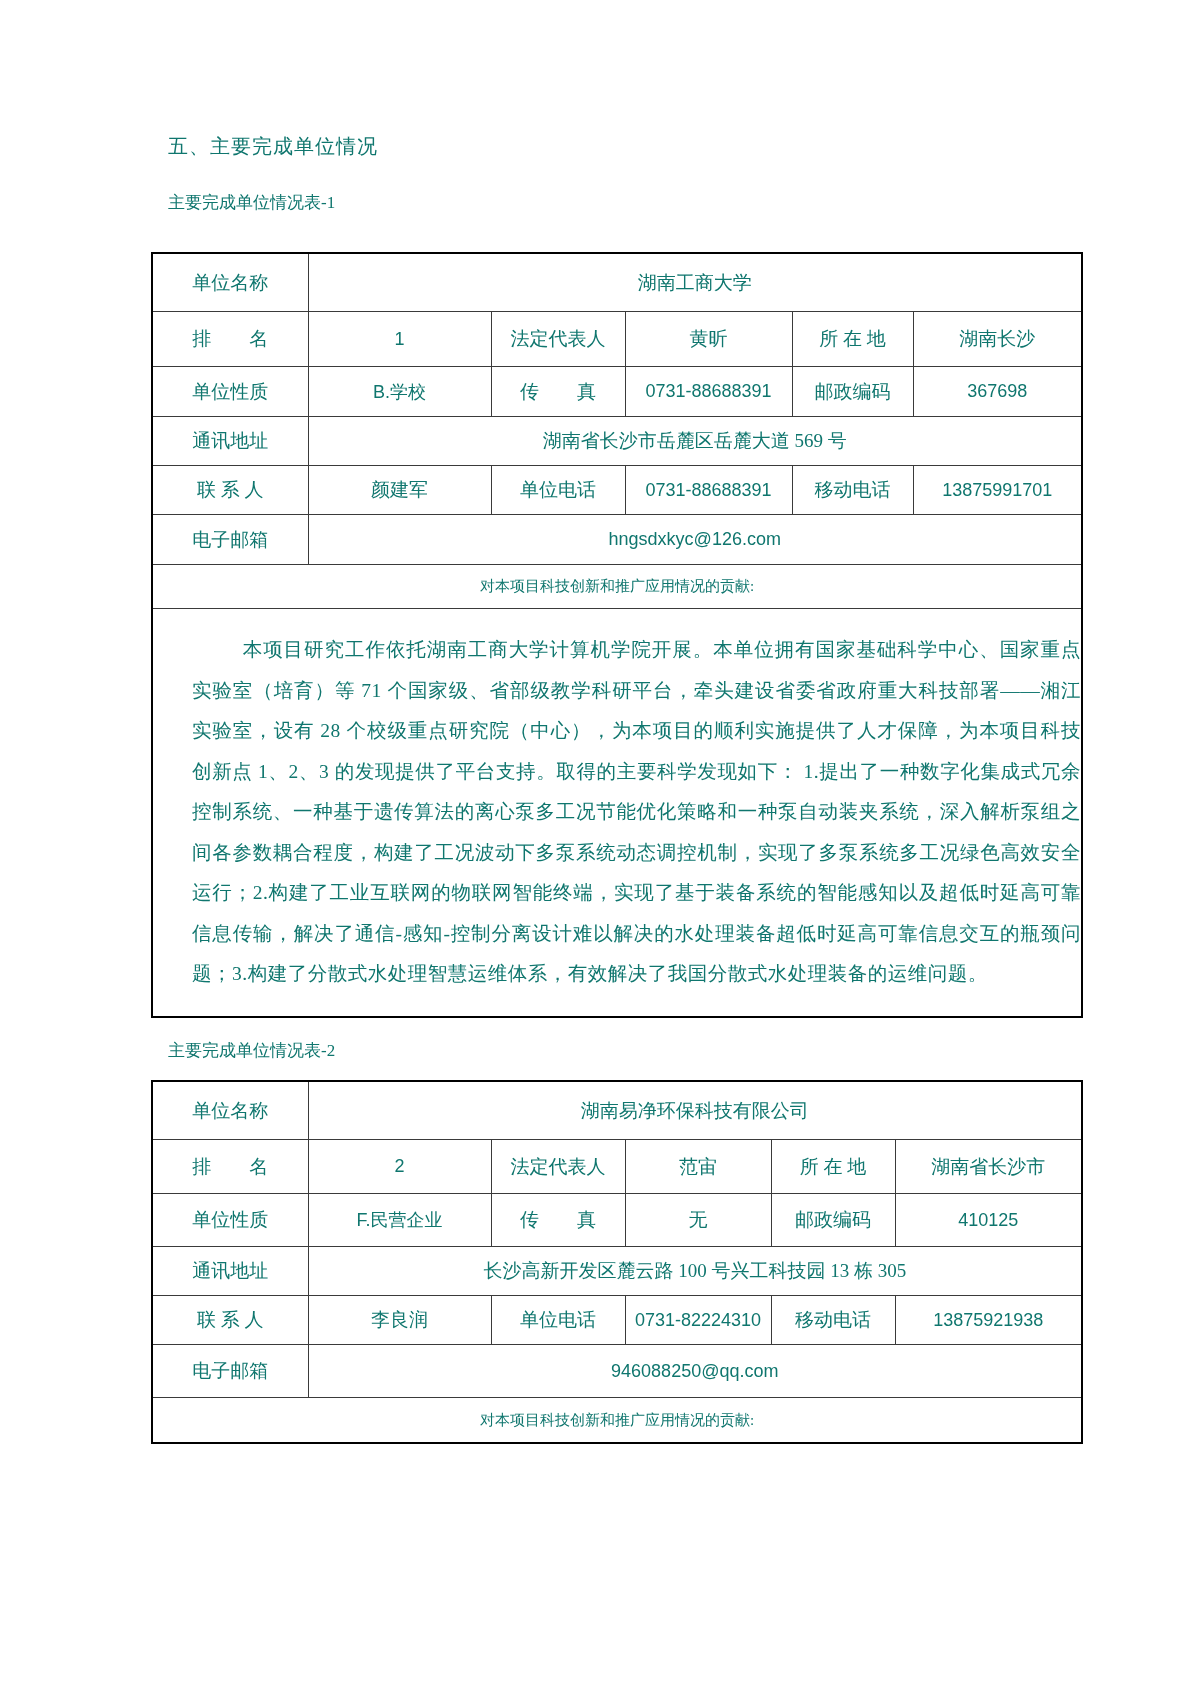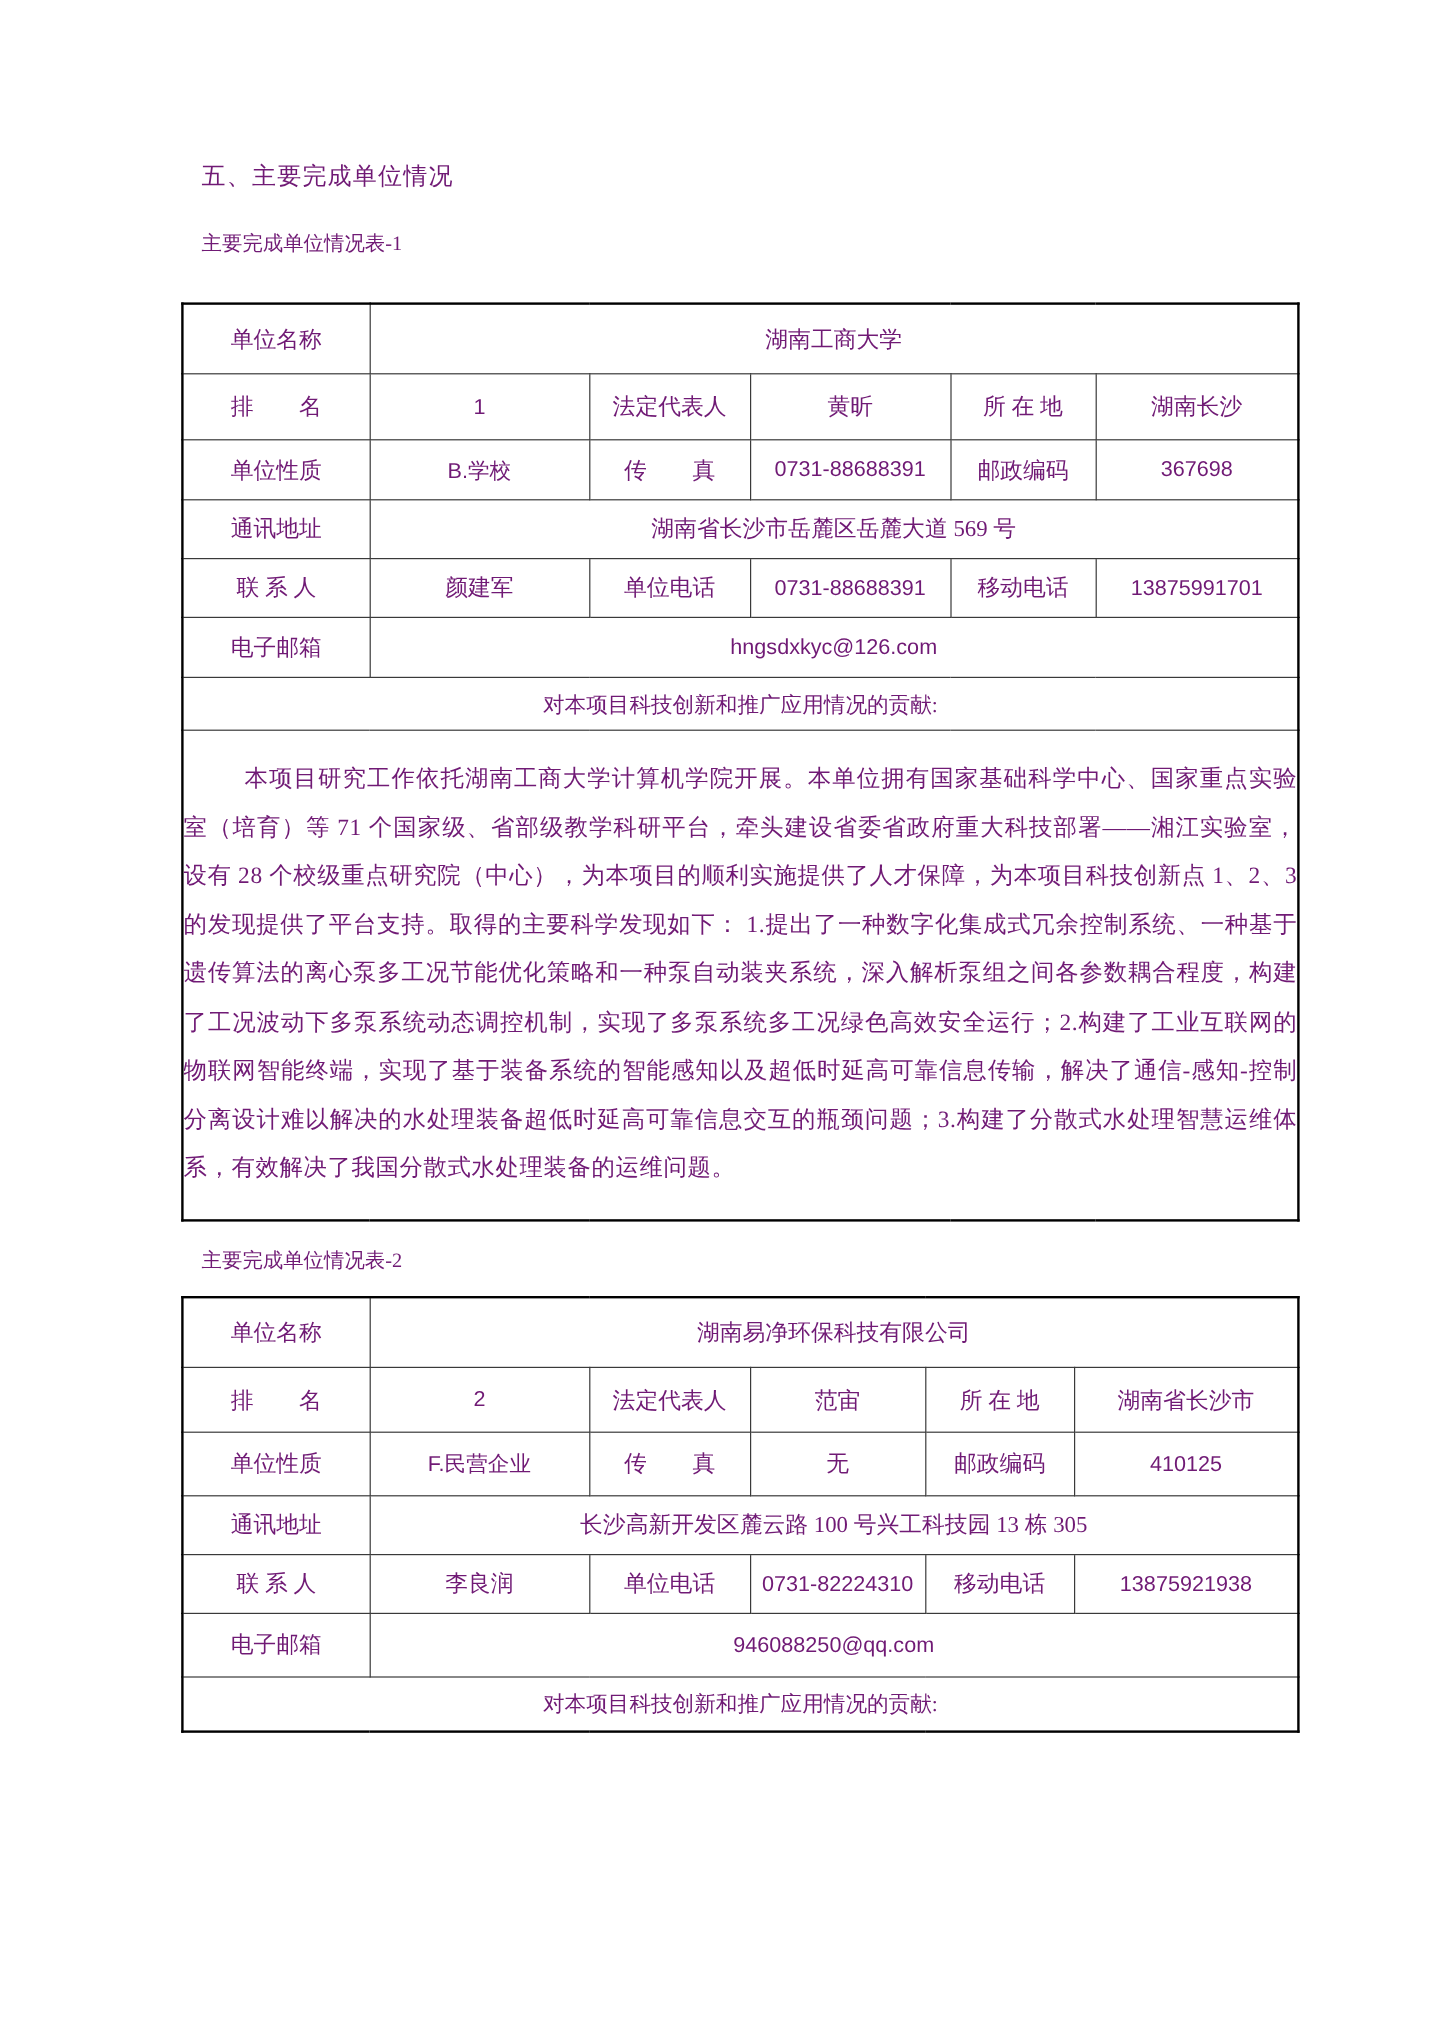--- a/index.html
+++ b/index.html
@@ -2,21 +2,21 @@
 <html><head>
 <meta charset="utf-8">
 <style>
   html,body { margin:0; padding:0; background:#e8e8e8; }
   .page {
     position:relative;
     width:1200px; height:1697px;
     background:#ffffff;
     margin:0 auto;
     font-family:"Liberation Serif","DejaVu Serif",serif;
-    color:#701a75;
+    color:#0f766e;
   }
   .section-title {
     position:absolute; left:168px; top:133px;
     font-size:20px; font-weight:normal; margin:0;
     letter-spacing:1px;
   }
   .tbl-caption {
     position:absolute; left:168px; top:0;
     font-size:17px; margin:0;
   }
@@ -45,34 +45,35 @@
   td.left { text-align:left; padding-left:14px;margin-top:16px; }
   tr.h57 td { height:57px; }
   tr.h54 td { height:54px; }
   tr.h53 td { height:53px; }
   tr.h52 td { height:52px; }
   tr.h49 td { height:49px; }
   tr.h48 td { height:48px; }
   tr.h44 td { height:44px; }
   tr.h43 td { height:43px; }
   td.contrib-label {
-    text-align:left; padding-left:10px; font-size:18px;
+    text-align:left; padding-left:10px; font-size:15px;
   }
   td.contrib-body {
     vertical-align:top; text-align:left;
     height:407px;
     padding:6px 12px 0 12px;
   }
   td.contrib-body p {
     margin:0;
     font-size:19.5px;
     line-height:40.5px;
     text-align:justify;
     text-indent:2.6em;
     letter-spacing:0.5px;
+    padding-left:39px;
   }
 </style>
 </head>
 <body>
 
 <div class="page">
 
   <h2 class="section-title">五、主要完成单位情况</h2>
 
   <p class="tbl-caption cap1">主要完成单位情况表-1</p>

